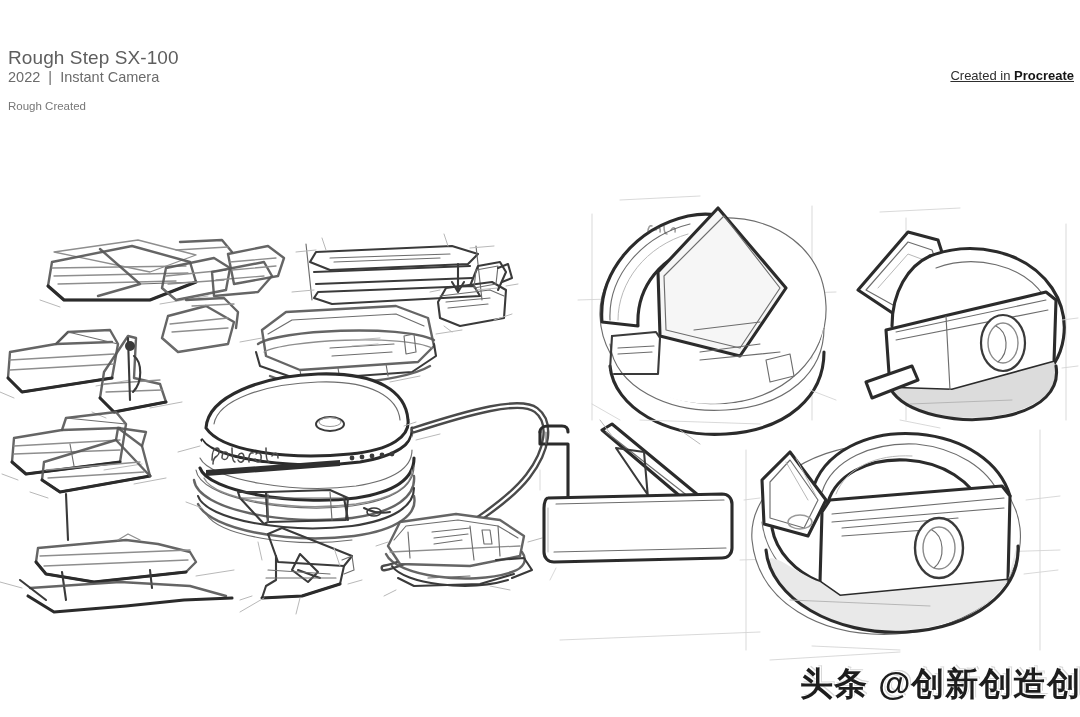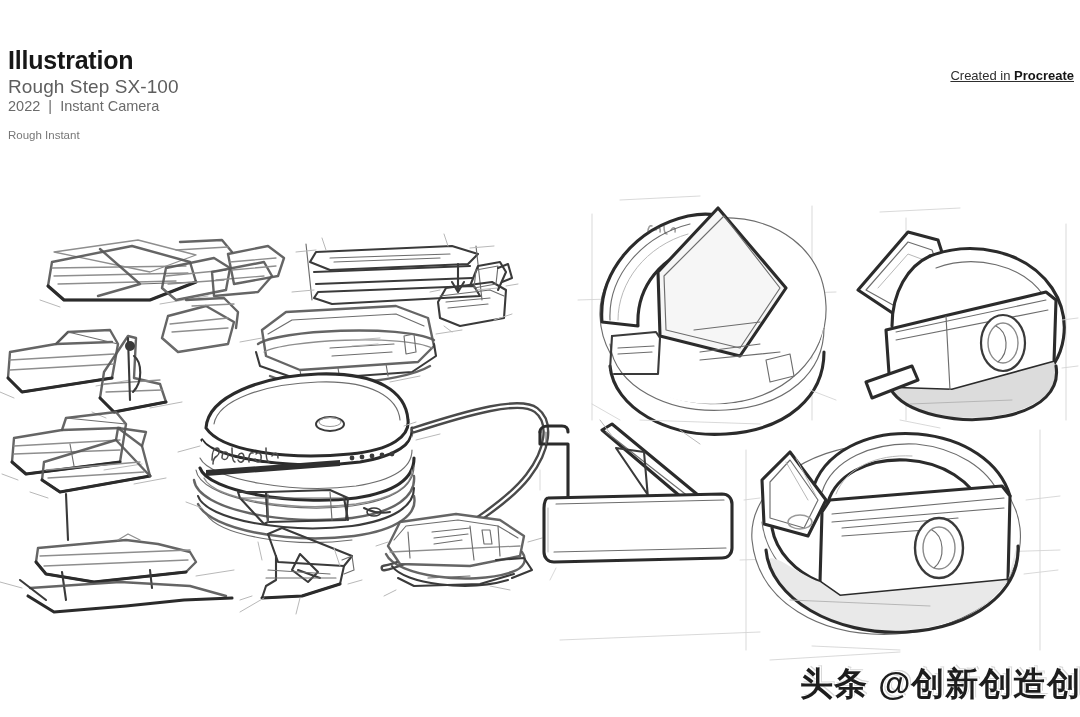--- a/index.html
+++ b/index.html
@@ -458,23 +458,22 @@
 
       <g>
         <path class="ink-ghost" d="M560 640 L760 632 M770 660 L900 652"></path>
         <path class="ink-ghost" d="M620 200 L700 196 M880 212 L960 208"></path>
       </g>
 
     </svg>
   </div>
 
   <div id="title-block">
-    <div id="main-title">Illustration</div>
     <div id="subtitle-model">Rough Step SX-100</div>
     <div id="subtitle-meta">2022  |  Instant Camera</div>
-    <div id="subtitle-note">Rough Instant</div>
+    <div id="subtitle-note">Rough Created</div>
   </div>
 
   <div id="credit"><span>Created in </span><span class="brand">Procreate</span></div>
 
   <div id="watermark">头条 @创新创造创业</div>
 
 </div>
 
 </body></html>

